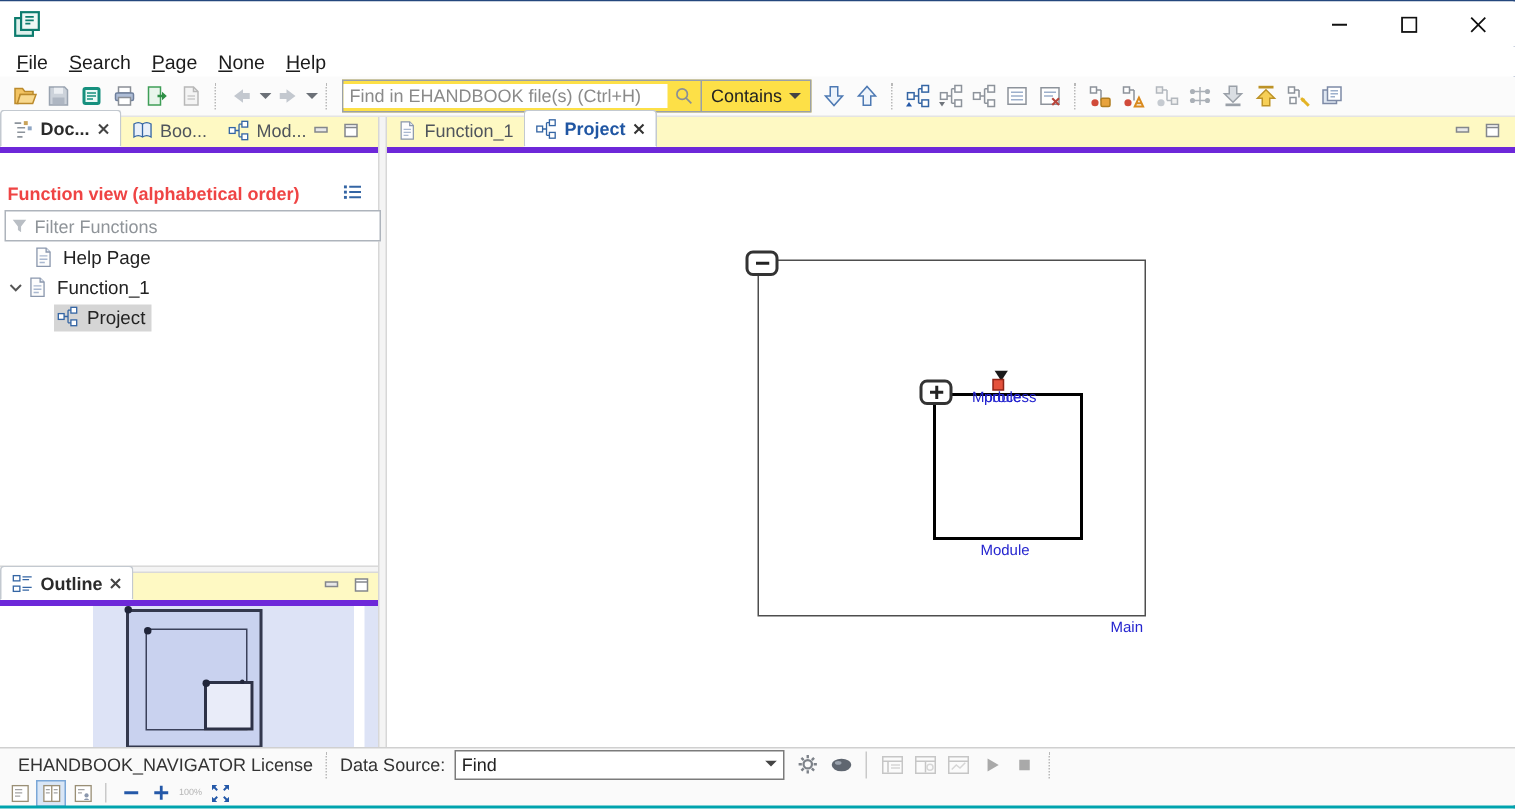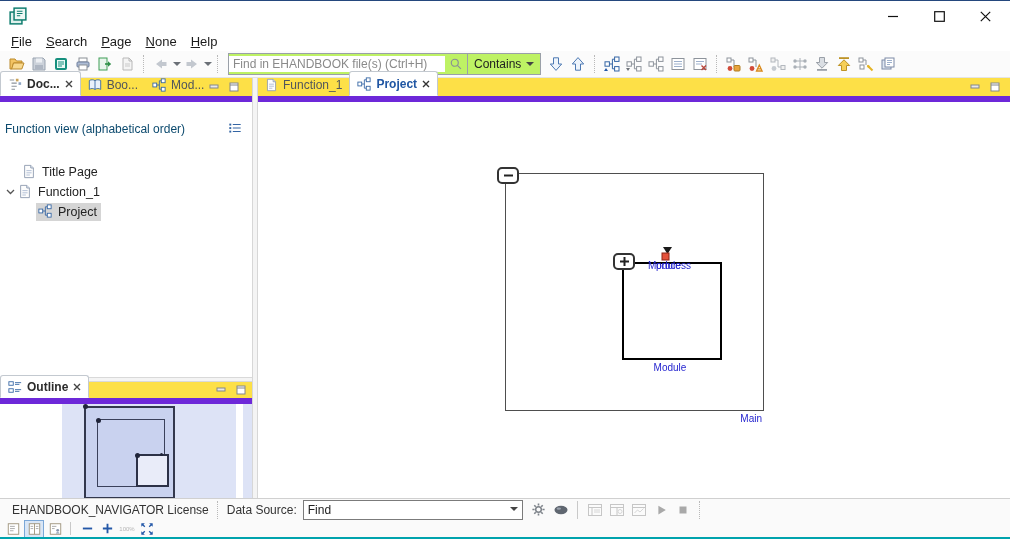--- a/index.html
+++ b/index.html
@@ -19,41 +19,41 @@
   .menubar{left:0;top:30px;width:1010px;height:20px;background:#fff;display:flex;align-items:center;padding-left:4px}
   .menu-item{display:inline-block;font-size:13px;color:#1b1b1b;padding:1px 7px;cursor:default}
   .menu-item::first-letter{text-decoration:underline}
 
   
   .toolbar{left:0;top:50px;width:1010px;height:27px;background:#fbfbfb;display:flex;align-items:center;
            border-bottom:1px solid #e4e4e4;padding-left:6px}
   .ticon{width:20px;height:18px;display:flex;align-items:center;justify-content:center;margin:0 1px}
   .tsep{width:1px;height:18px;border-left:1px dotted #b9b9b9;margin:0 5px}
   .drop{width:9px;height:18px;display:flex;align-items:center;justify-content:center}
-  .searchbox{display:flex;align-items:center;height:20px;border:1px solid #9aa0a8;background:#bef264;margin:10px 4px}
+  .searchbox{display:flex;align-items:center;height:20px;border:1px solid #9aa0a8;background:#fde047;margin:10px 4px}
   .searchbox input{border:0;outline:0;width:208px;height:16px;font-size:12px;padding:0 4px;
                    font-family:"Liberation Sans",sans-serif;color:#333}
   .searchbox input::placeholder{color:#8a8a8a}
   .sb-div{width:1px;height:20px;background:#9aa0a8}
   .contains{display:flex;align-items:center;gap:5px;padding:0 6px;font-size:12px;color:#222}
   .tb-right{position:absolute;right:6px;top:50px;height:27px;display:flex;align-items:center}
 
   
-  .tabrow{top:77px;height:24px;background:#fde047;border-bottom:6px solid #6d28d9;display:flex;align-items:flex-end}
+  .tabrow{top:77px;height:24px;background:#fef9c3;border-bottom:4px solid #6d28d9;display:flex;align-items:flex-end}
   .tab{display:inline-flex;align-items:center;gap:5px;height:23px;padding:0 7px;font-size:12px;color:#50555c;cursor:default}
   .tab.active{background:#fff;border:1px solid #c3c9d0;border-bottom:1px solid #fff;border-radius:3px 3px 0 0;color:#2b2b2b;font-weight:700}
   .tab.active-blue{color:#2056a3}
   .closex{width:8px;height:8px}
   .panbtns{position:absolute;top:4px;display:flex;gap:9px}
   .vsplit{left:252px;top:77px;width:6px;height:420px;background:#f4f4f4;border-left:1px solid #d7d7d7;border-right:1px solid #d7d7d7}
   .hsplit{left:0;top:376px;width:252px;height:5px;background:#f4f4f4;border-top:1px solid #d9d9d9;border-bottom:1px solid #d9d9d9}
 
   
   .leftbody{left:0;top:101px;width:252px;height:275px;background:#fff}
-  .fv-header{position:absolute;left:5px;top:20px;font-size:12px;font-weight:400;color:#0c4a6e}
+  .fv-header{position:absolute;left:5px;top:20px;font-size:12px;font-weight:700;color:#ef4444}
   .fv-hicon{position:absolute;right:10px;top:19px}
   .filter{position:absolute;left:3px;top:38px;width:246px;height:19px;border:1px solid #aeb4bc;background:#fff;
           display:flex;align-items:center;gap:4px;padding-left:3px}
   .filter .ph{font-size:12px;color:#8f9499}
   .tree{position:absolute;left:0;top:60px;width:252px}
   .trow{height:20px;display:flex;align-items:center;font-size:12.5px;color:#222}
   .chev{width:16px;height:16px;display:flex;align-items:center;justify-content:center}
   .tico{width:16px;height:16px;margin-right:4px;flex:0 0 auto}
   .sel{background:#d5d5d5;display:inline-flex;align-items:center;padding:1px 4px 1px 2px}
 
@@ -413,31 +413,37 @@
   <div class="abs leftbody">
     <div class="fv-header">Function view (alphabetical order)</div>
     <span class="fv-hicon">
       <svg width="14" height="14" viewBox="0 0 16 16">
           <path d="M5.5 4h9M5.5 8h9M5.5 12h9" stroke="#3465a4" stroke-width="1.4"></path>
           <rect x="1.5" y="3" width="2.2" height="2.2" fill="#3465a4"></rect>
           <rect x="1.5" y="7" width="2.2" height="2.2" fill="#3465a4"></rect>
           <rect x="1.5" y="11" width="2.2" height="2.2" fill="#3465a4"></rect>
         </svg>
     </span>
+    <div class="filter">
+      <svg width="12" height="12" viewBox="0 0 16 16">
+          <path d="M2 2h12l-4.6 6v5l-2.8-2V8z" fill="#b9bec4"></path>
+        </svg>
+      <span class="ph">Filter Functions</span>
+    </div>
     <div class="tree">
       <div class="trow">
         <span class="chev" style="margin-left:6px"></span>
         <span class="tico">
           <svg width="14" height="15" viewBox="0 0 16 16">
               <path d="M3 1h7l3 3v11H3z" fill="#fdfdfd" stroke="#8a97ad"></path>
               <path d="M10 1v3h3" fill="#e8eef7" stroke="#8a97ad"></path>
               <path d="M5 7h6M5 9.5h6M5 12h4" stroke="#a9b8d0"></path>
             </svg>
         </span>
-        <span>Title Page</span>
+        <span>Help Page</span>
       </div>
       <div class="trow">
         <span class="chev" style="margin-left:2px">
           <svg width="9" height="6" viewBox="0 0 9 6">
               <path d="M1 1l3.5 3.5L8 1" stroke="#555" stroke-width="1.3" fill="none"></path>
             </svg>
         </span>
         <span class="tico">
           <svg width="14" height="15" viewBox="0 0 16 16">
               <path d="M3 1h7l3 3v11H3z" fill="#fdfdfd" stroke="#8a97ad"></path>

